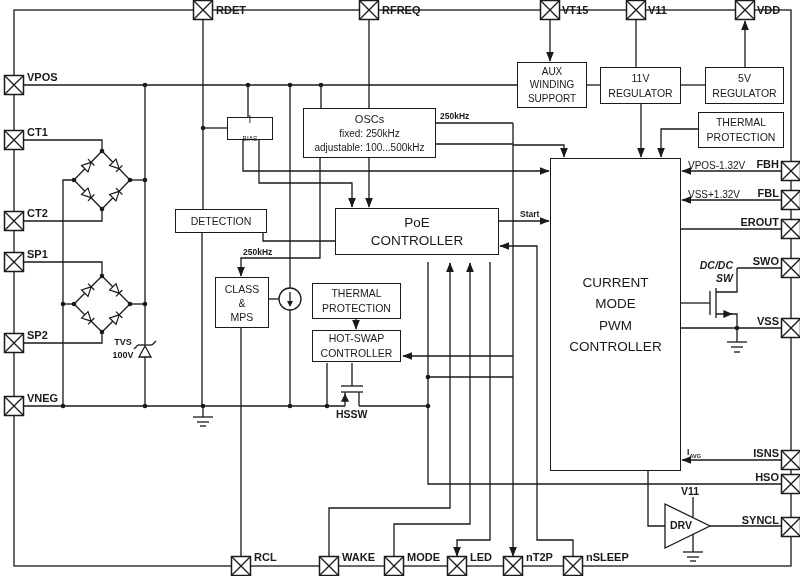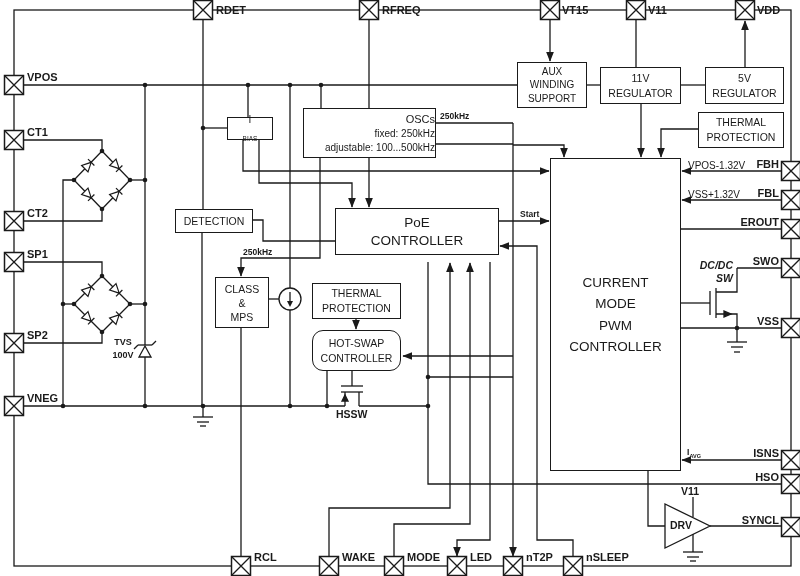--- a/index.html
+++ b/index.html
@@ -232,45 +232,45 @@
       <span>REGULATOR</span>
 </div>
 <div class="block" style="left:705px;top:67px;width:79px;height:37px;">
   <span>5V</span>
       <span>REGULATOR</span>
 </div>
 <div class="block" style="left:698px;top:112px;width:86px;height:36px;">
   <span>THERMAL</span>
       <span>PROTECTION</span>
 </div>
-<div class="block" style="left:303px;top:108px;width:133px;height:50px;align-items:flex-end;">
+<div class="block" style="left:303px;top:108px;width:133px;height:50px;">
   <span class="osc1">OSCs</span>
   <span class="osc2">fixed: 250kHz</span>
   <span class="osc2">adjustable: 100...500kHz</span>
 </div>
 <div class="block" style="left:227px;top:117px;width:46px;height:23px;font-size:10px;">
   <span><span>I</span><sub>BIAS</sub></span>
 </div>
-<div class="block" style="left:175px;top:209px;width:78px;height:24px;">
+<div class="block" style="left:175px;top:209px;width:92px;height:24px;">
   <span>DETECTION</span>
 </div>
 <div class="block" style="left:335px;top:208px;width:164px;height:47px;">
   <span class="big">PoE</span>
       <span class="big">CONTROLLER</span>
 </div>
 <div class="block" style="left:215px;top:277px;width:54px;height:51px;line-height:14px;">
   <span>CLASS</span>
       <span>&amp;</span>
       <span>MPS</span>
 </div>
 <div class="block" style="left:312px;top:283px;width:89px;height:36px;">
   <span>THERMAL</span>
       <span>PROTECTION</span>
 </div>
-<div class="block" style="left:312px;top:330px;width:89px;height:41px;border-radius:11px;">
+<div class="block" style="left:312px;top:330px;width:89px;height:32px;">
   <span>HOT-SWAP</span>
       <span>CONTROLLER</span>
 </div>
 <div class="block" style="left:550px;top:158px;width:131px;height:313px;">
   <span class="pwmtxt">CURRENT</span>
   <span class="pwmtxt">MODE</span>
   <span class="pwmtxt">PWM</span>
   <span class="pwmtxt">CONTROLLER</span>
 </div>
 

